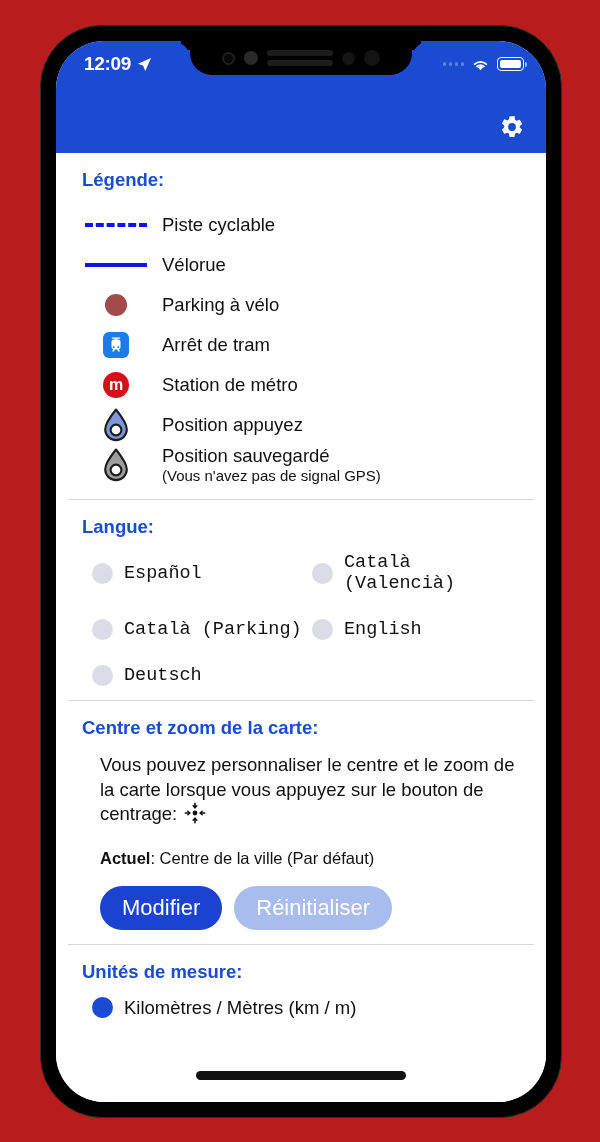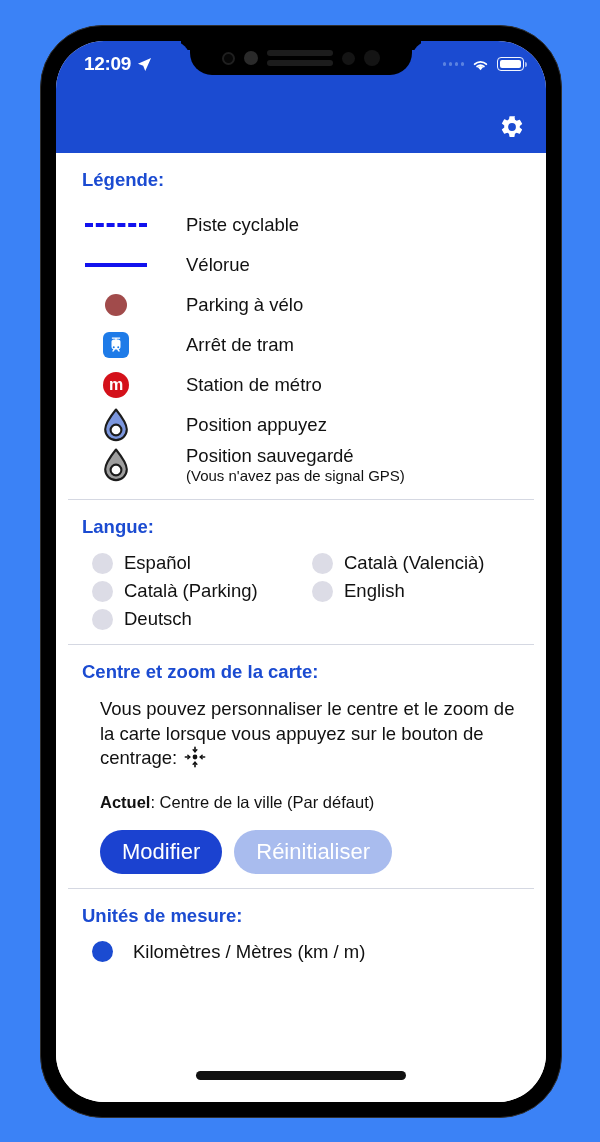--- a/index.html
+++ b/index.html
@@ -2,21 +2,21 @@
 <html><head>
 <meta charset="utf-8">
 <style>
   * { box-sizing: border-box; margin: 0; padding: 0; }
   html, body {
     width: 600px; height: 1142px;
     background: #000000;
     font-family: "Liberation Sans", sans-serif;
     overflow: hidden;
   }
-  #stage { position: relative; width: 600px; height: 1142px; background: #3b82f6; }
+  #stage { position: relative; width: 600px; height: 1142px; background: #b91c1c; }
 
   
   .phone-bezel {
     position: absolute;
     left: 40px; top: 25px;
     width: 522px; height: 1093px;
     background: #000000;
     border-radius: 62px;
     border: 1px solid #2e2e2e;
   }
@@ -114,21 +114,21 @@
   
   .legend-list { display: flex; flex-direction: column; }
   .legend-row {
     display: flex; align-items: center;
     min-height: 40px;
   }
   .legend-icon {
     width: 92px; min-width: 92px;
     display: flex; align-items: center; justify-content: center;
   }
-  .legend-label { font-size: 18.5px; color: #111; line-height: 1.18; margin-left: 24px; }
+  .legend-label { font-size: 18.5px; color: #111; line-height: 1.18; }
   .legend-sub { font-size: 15px; color: #111; display: block; }
 
   .line-dashed {
     width: 62px; height: 0;
     border-top: 4px dashed #1212EE;
   }
   .line-solid { width: 62px; height: 4px; background: #1212EE; }
   .dot-parking { width: 22px; height: 22px; border-radius: 50%; background: #A14B4B; }
   .sq-icon {
     width: 26px; height: 26px; border-radius: 6px;
@@ -137,21 +137,21 @@
   .metro {
     width: 26px; height: 26px; border-radius: 50%; background: #D4111A;
     color: #fff; font-size: 16px; font-weight: bold;
     display: flex; align-items: center; justify-content: center;
     line-height: 1; padding-bottom: 1px;
   }
 
   
   .lang-grid {
     display: grid; grid-template-columns: 1fr 1fr;
-    row-gap: 6px; padding-left: 22px;
+    row-gap: 25px; padding-left: 22px; font-family: Liberation Mono, monospace;
   }
   .lang-item { display: flex; align-items: center; gap: 11px; }
   .radio {
     width: 21px; height: 21px; border-radius: 50%;
     background: #DCDCE6; min-width: 21px;
   }
   .radio.on { background: #1B4BD1; }
   .lang-label { font-size: 18.5px; color: #111; }
 
   
@@ -168,21 +168,21 @@
   .btn-row { display: flex; gap: 12px; padding: 18px 0 0 30px; }
   .btn {
     border: none; border-radius: 22px;
     font-size: 22px; font-family: "Liberation Sans", sans-serif;
     color: #fff; padding: 11px 22px; line-height: 1;
   }
   .btn.primary { background: #1B42D0; }
   .btn.secondary { background: #A9BCEE; }
 
   
-  .unit-row { display: flex; align-items: center; gap: 20px; padding-left: 22px; }
+  .unit-row { display: flex; align-items: center; gap: 11px; padding-left: 22px; }
   .unit-label { font-size: 18.5px; color: #111; }
 
   
   .home-indicator {
     position: absolute; left: 50%; bottom: 22px;
     transform: translateX(-50%);
     width: 210px; height: 9px; border-radius: 5px;
     background: #111; z-index: 9;
   }
 </style>

